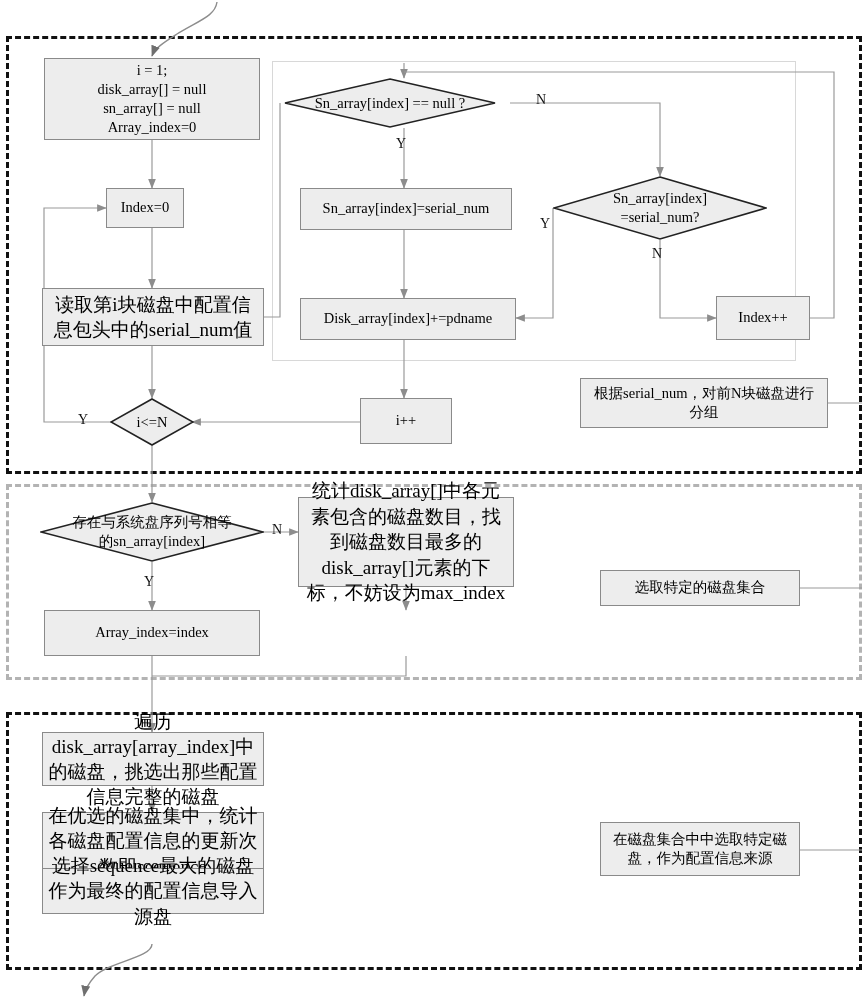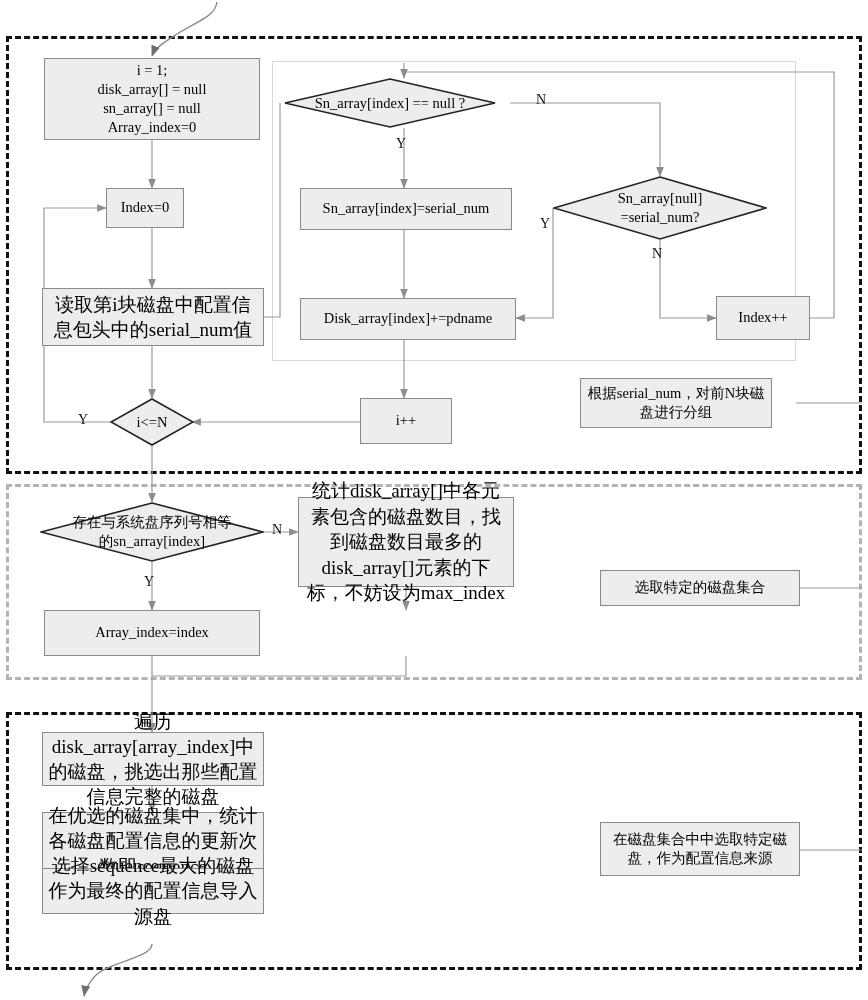--- a/index.html
+++ b/index.html
@@ -168,21 +168,21 @@
       <polygon points="106,1 211,25 106,49 1,25" fill="#ededed" stroke="#222" stroke-width="1.6"></polygon>
     </svg>
     <div class="dtext">Sn_array[index] == null ?</div>
   </div>
 
   <div class="diamond" style="left:553px; top:176px; width:214px; height:64px;">
     <svg width="214" height="64" viewBox="0 0 214 64">
       <polygon points="107,1 213,32 107,63 1,32" fill="#ededed" stroke="#222" stroke-width="1.6"></polygon>
     </svg>
     <div class="dtext" style="flex-direction:column;">
-      <span>Sn_array[null]</span>
+      <span>Sn_array[index]</span>
       <span>=serial_num?</span>
     </div>
   </div>
 
   <div class="diamond" style="left:110px; top:398px; width:84px; height:48px;">
     <svg width="84" height="48" viewBox="0 0 84 48">
       <polygon points="42,1 83,24 42,47 1,24" fill="#ededed" stroke="#222" stroke-width="1.6"></polygon>
     </svg>
     <div class="dtext">i&lt;=N</div>
   </div>
@@ -190,21 +190,21 @@
   <div class="diamond" style="left:40px; top:502px; width:224px; height:60px;">
     <svg width="224" height="60" viewBox="0 0 224 60">
       <polygon points="112,1 223,30 112,59 1,30" fill="#ededed" stroke="#222" stroke-width="1.6"></polygon>
     </svg>
     <div class="dtext" style="flex-direction:column;">
       <span>存在与系统盘序列号相等</span>
       <span>的sn_array[index]</span>
     </div>
   </div>
 
-  <div class="note cn" style="left:580px; top:378px; width:192px; height:50px;">
+  <div class="note cn" style="left:580px; top:378px; width:248px; height:50px;">
     <span>根据serial_num，对前N块磁盘进行分组</span>
   </div>
 
   <div class="note cn" style="left:600px; top:570px; width:200px; height:36px;">
     <span>选取特定的磁盘集合</span>
   </div>
 
   <div class="note cn" style="left:600px; top:822px; width:200px; height:54px;">
     <span>在磁盘集合中中选取特定磁盘，作为配置信息来源</span>
   </div>

